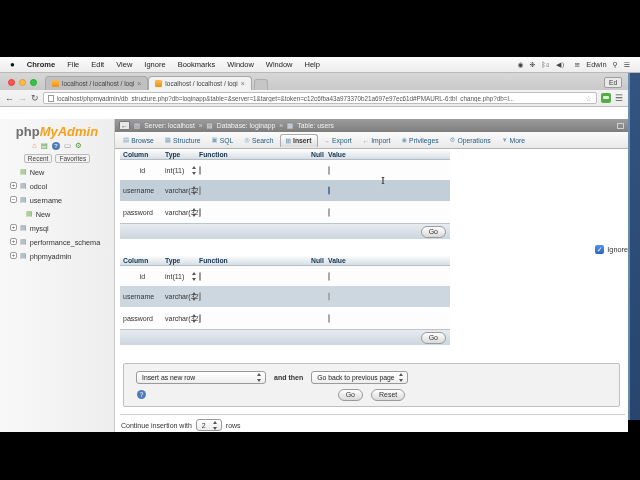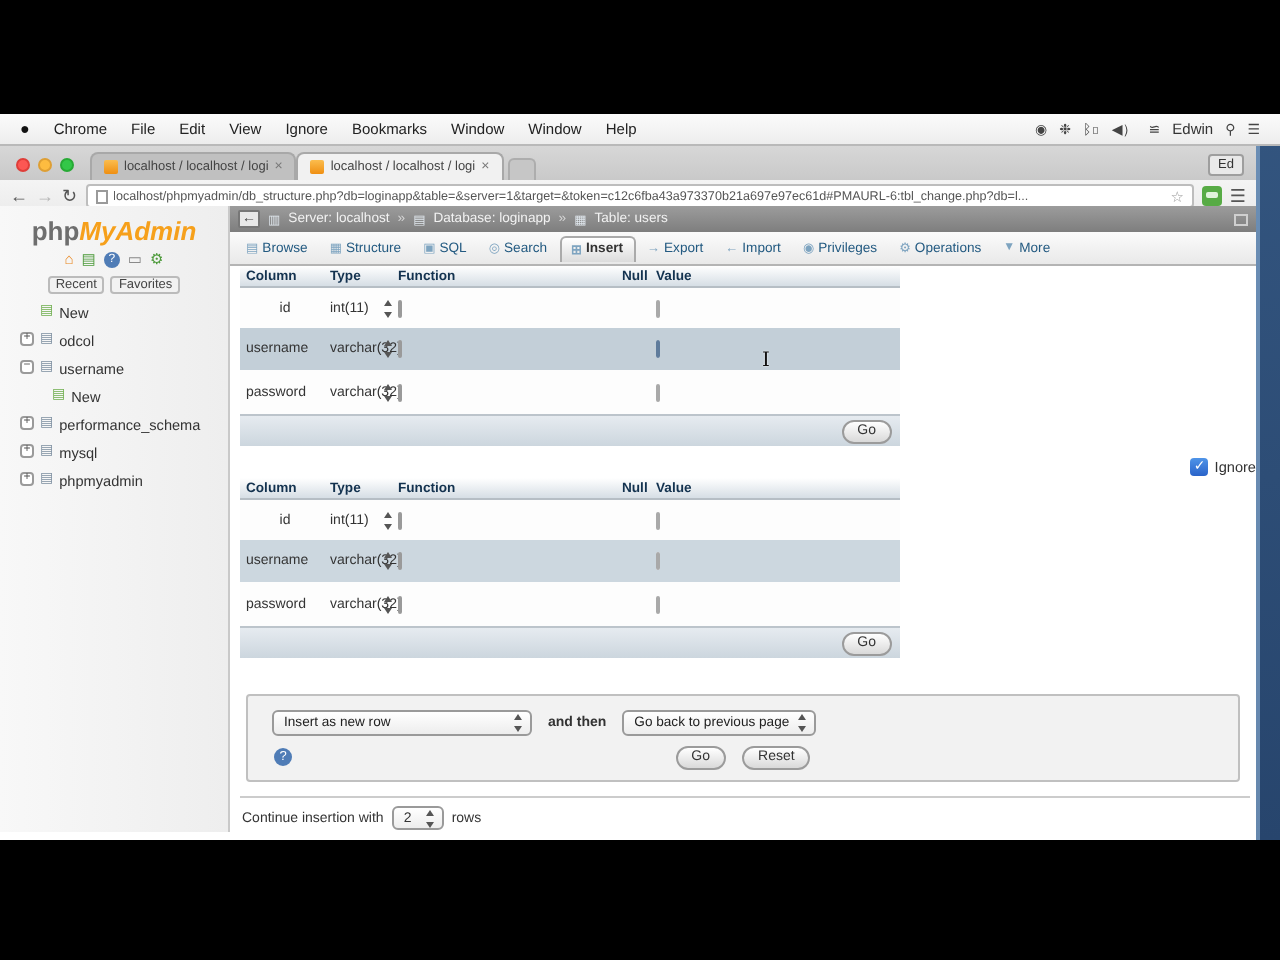--- a/index.html
+++ b/index.html
@@ -5,21 +5,21 @@
   html,body{margin:0;padding:0;background:#000;}
   *{box-sizing:border-box;font-family:"Liberation Sans",sans-serif;}
   .screen{position:relative;width:640px;height:480px;background:#000;overflow:hidden;margin:0 auto;}
   .desktop{position:absolute;left:0;top:57px;width:640px;height:363px;background:linear-gradient(#33557f,#27456d);}
   .desktop-edge{position:absolute;left:628px;top:73px;width:2px;height:347px;background:#8fb4d9;opacity:.6;}
 
   
   .menubar{position:absolute;left:0;top:57px;width:640px;height:16px;background:linear-gradient(#fbfbfb,#ededed);border-bottom:1px solid #b9b9b9;display:flex;align-items:center;font-size:7.5px;color:#222;}
   .apple{margin:0 6px 0 10px;font-size:8px;line-height:8px;color:#111;}
   .mitem{padding:0 6px;}
-  .mitem.b{font-weight:normal;}
+  .mitem.b{font-weight:bold;}
   .mright{margin-left:auto;display:flex;align-items:center;gap:6px;padding-right:10px;color:#333;}
   .sicon{font-size:7px;color:#444;}
   .uname{font-size:7.5px;}
 
   
   .window{position:absolute;left:0;top:73px;width:628px;height:347px;background:#fff;}
   .tabstrip{position:absolute;left:0;top:0;width:628px;height:17px;background:linear-gradient(#d7d7d7,#c9c9c9);display:flex;align-items:flex-end;}
   .lights{display:flex;gap:4px;align-items:center;margin:0 8px 4px 8px;}
   .light{width:7px;height:7px;border-radius:50%;}
   .l-red{background:#fc5753;border:1px solid #df3e39;}
@@ -39,21 +39,21 @@
   .navbtn.dis{color:#b5b5b5;}
   .urlfield{flex:1;height:12px;background:#fff;border:1px solid #bdbdbd;border-radius:2px;display:flex;align-items:center;gap:3px;padding:0 4px;overflow:hidden;}
   .pageico{width:6px;height:7px;border:1px solid #9a9a9a;background:#fff;flex:0 0 6px;}
   .urltext{font-size:6.3px;color:#555;white-space:nowrap;overflow:hidden;flex:1;}
   .star{font-size:7.5px;color:#999;flex:0 0 auto;}
   .extico{width:10px;height:10px;border-radius:2px;background:#57ab45;position:relative;flex:0 0 10px;}
   .extico:after{content:"";position:absolute;left:2px;top:3px;width:6px;height:3px;background:#dff3da;border-radius:1px;}
   .menuico{font-size:9px;color:#555;}
 
   
-  .content{position:absolute;left:0;top:30px;width:628px;height:313px;display:flex;}
+  .content{position:absolute;left:0;top:46px;width:628px;height:313px;display:flex;}
   .sidebar{width:115px;height:313px;background:linear-gradient(90deg,#f8f8f8,#eeeeee);border-right:1px solid #c9c9c9;overflow:hidden;}
   .pmalogo{text-align:center;margin-top:5px;font-size:13px;font-weight:bold;}
   .logo-php{color:#6e6e6e;}
   .logo-rest{color:#f6a01b;font-style:italic;}
   .navicons{display:flex;justify-content:center;gap:4px;margin-top:3px;align-items:center;}
   .nico{font-size:7.5px;line-height:8px;}
   .nico.home{color:#e8851c;}
   .nico.doc{color:#8a8a8a;}
   .nico.green{color:#4c9a3a;}
   .helpico{width:8px;height:8px;border-radius:50%;background:#4f7cb6;color:#fff;font-size:6px;line-height:8px;text-align:center;}
@@ -219,26 +219,26 @@
             <span class="tico">▤</span>
             <span>username</span>
           </div>
           <div class="titem lvl2">
             <span class="tico newdoc">▤</span>
             <span>New</span>
           </div>
           <div class="titem">
             <span class="expander">+</span>
             <span class="tico">▤</span>
-            <span>performance_schema</span>
+            <span>mysql</span>
           </div>
           <div class="titem">
             <span class="expander">+</span>
             <span class="tico">▤</span>
-            <span>mysql</span>
+            <span>performance_schema</span>
           </div>
           <div class="titem">
             <span class="expander">+</span>
             <span class="tico">▤</span>
             <span>phpmyadmin</span>
           </div>
         </div>
       </div>
 
       <div class="main">

